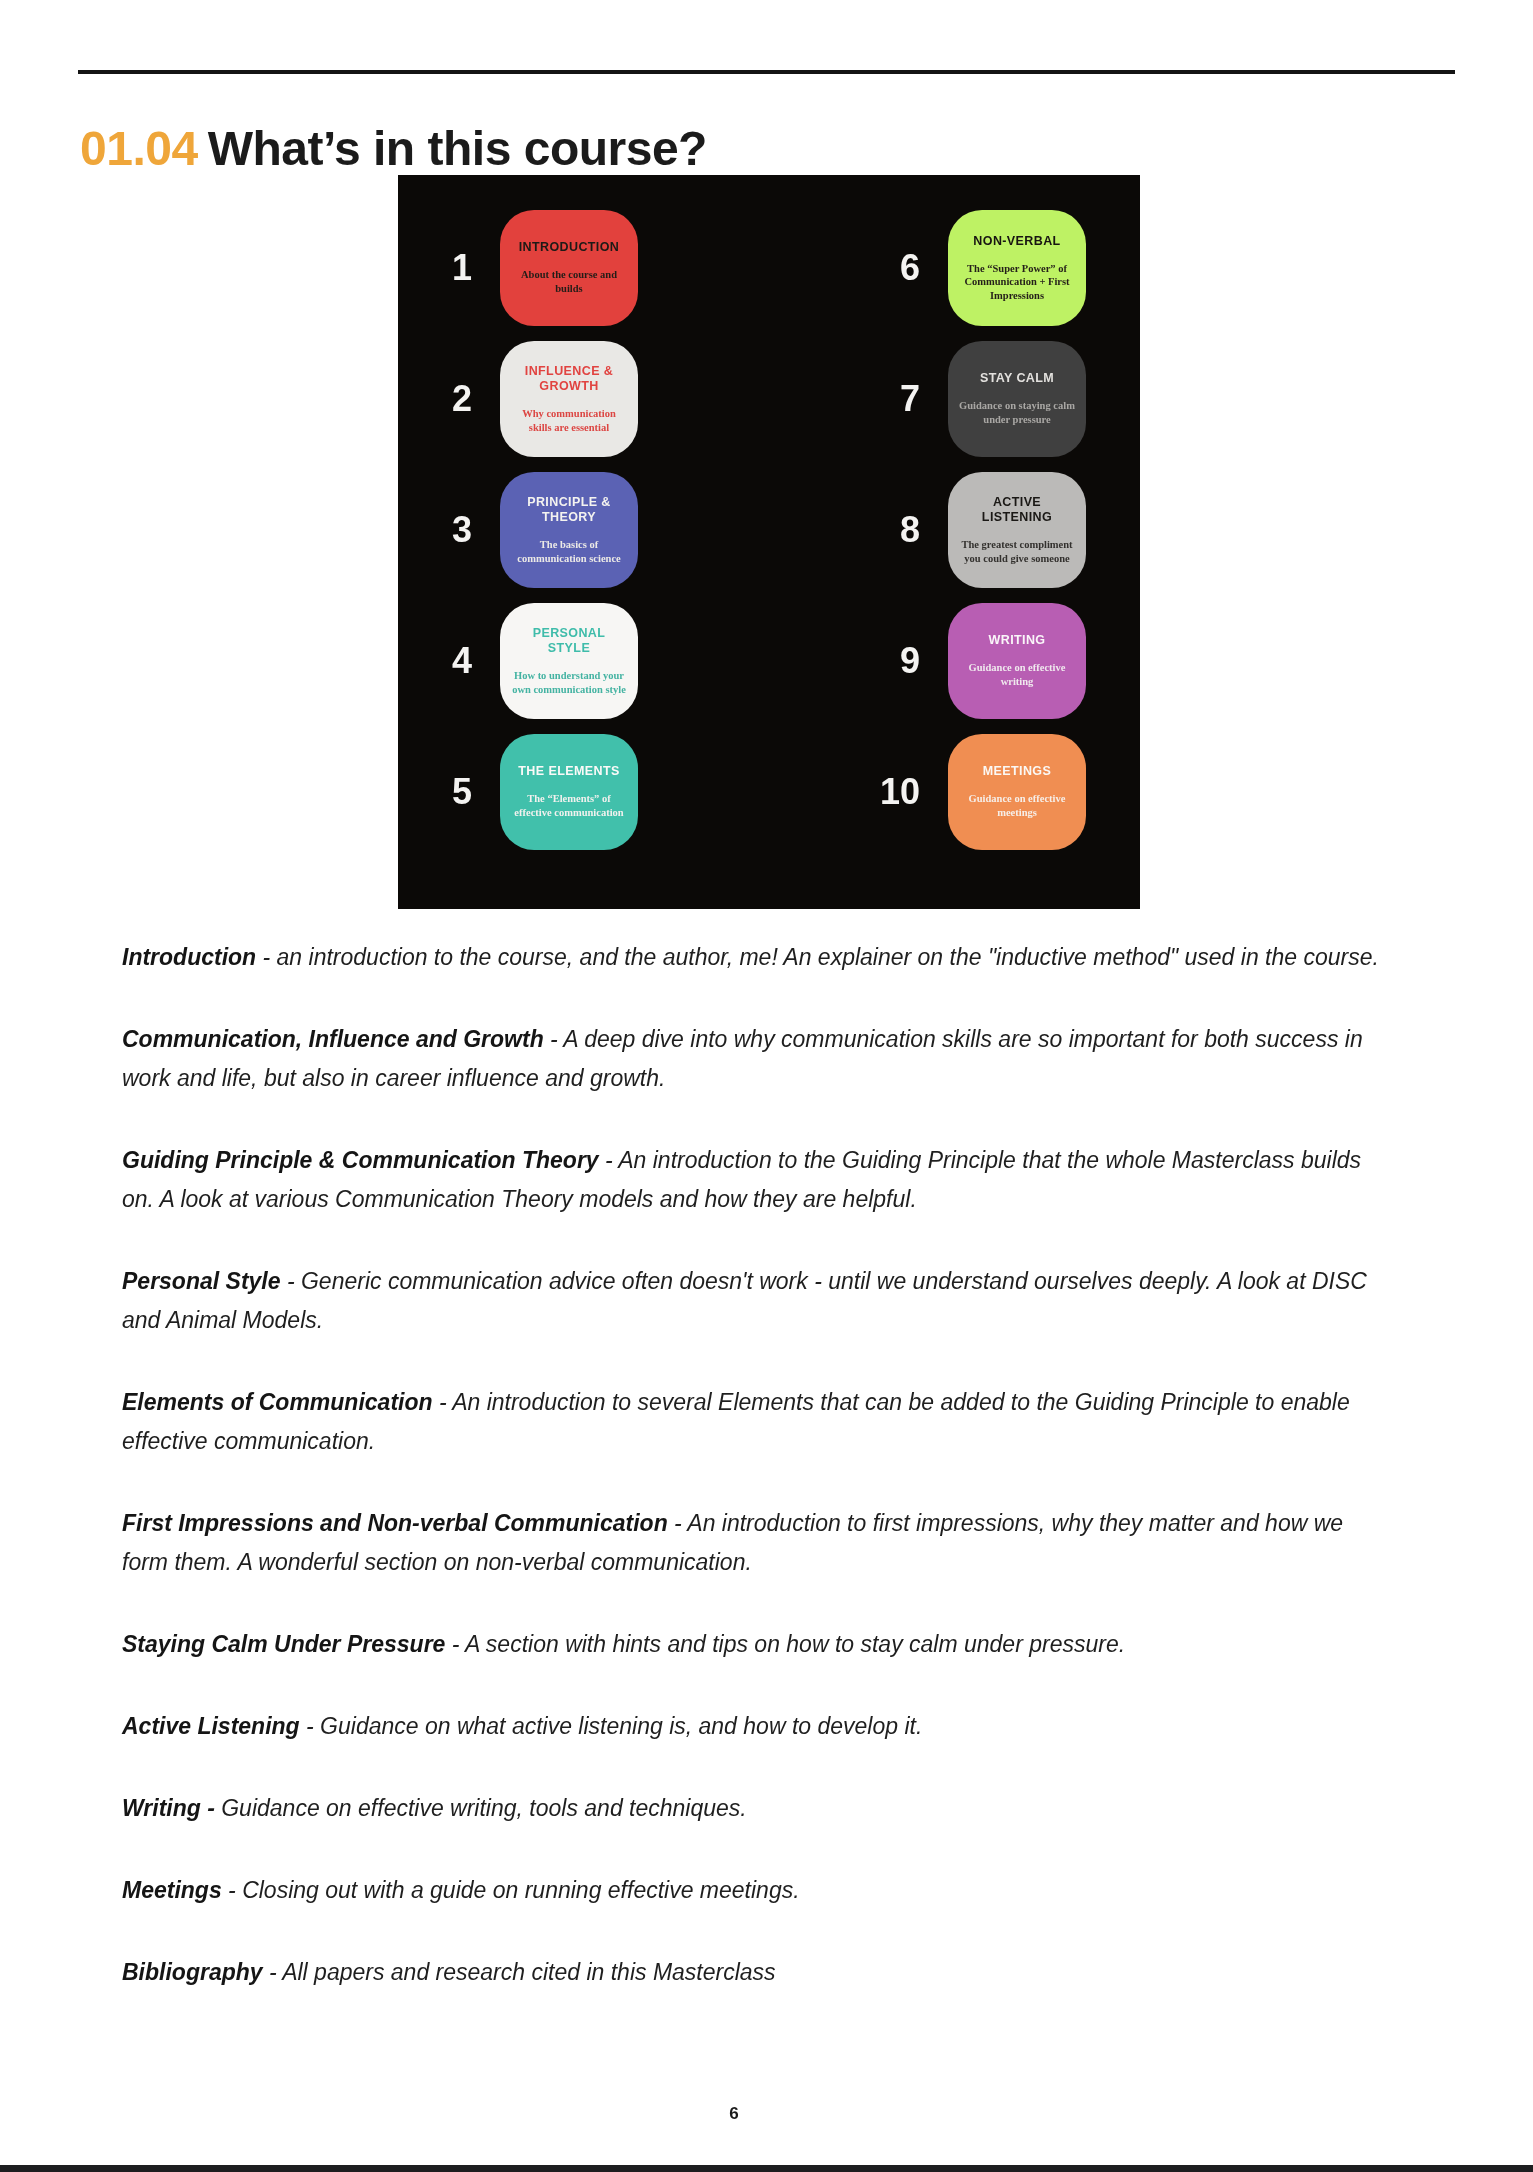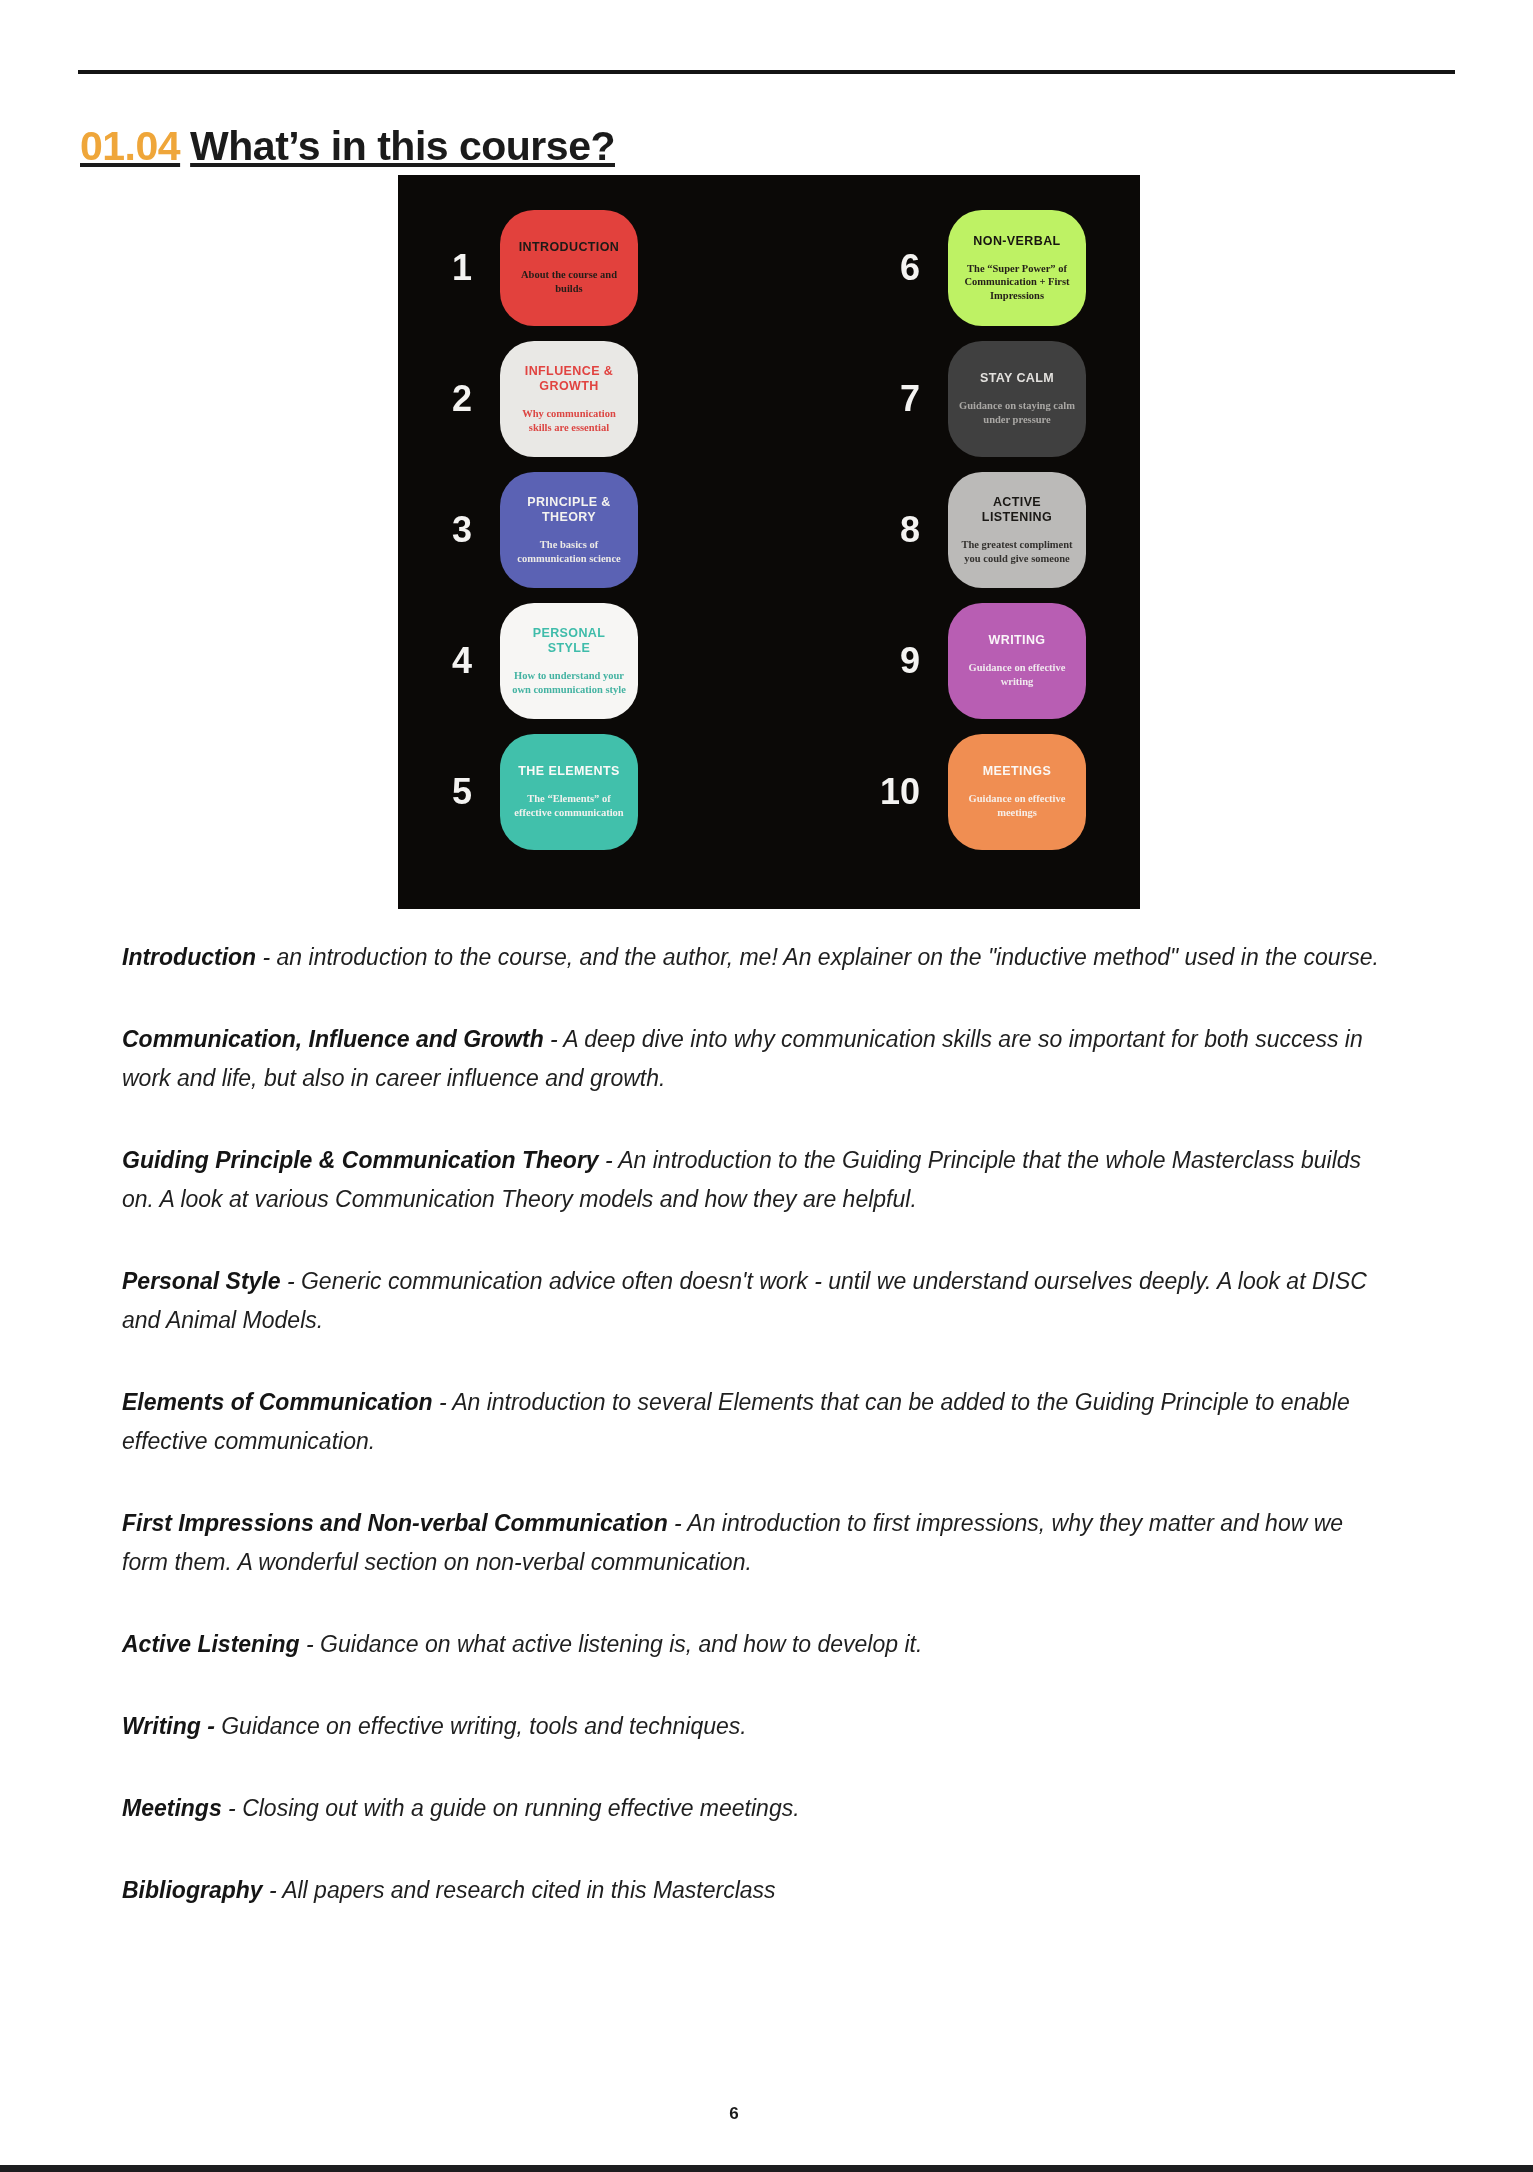--- a/index.html
+++ b/index.html
@@ -8,23 +8,23 @@
     width:1533px;height:2172px;
     background:#ffffff;
     font-family:"Liberation Sans", sans-serif;
     overflow:hidden;
   }
   .top-rule{
     position:absolute;left:78px;right:78px;top:70px;
     height:4px;background:#141414;
   }
   .headline{
-    position:absolute;left:80px;top:96px;
-    font-size:41px;font-weight:700;letter-spacing:-0.5px;
-    color:#1b1b1b;white-space:nowrap;text-decoration:underline;
+    position:absolute;left:80px;top:89px;
+    font-size:48px;font-weight:700;letter-spacing:-0.5px;
+    color:#1b1b1b;white-space:nowrap;
   }
   .headline .sec-num{font-weight:700;margin-right:10px;}
   
   .course-map{
     position:absolute;left:398px;top:175px;
     width:742px;height:734px;
     background:#0b0907;
   }
   .map-col{position:absolute;top:35px;display:flex;flex-direction:column;gap:15px;}
   .map-col.col1{left:18px;}
@@ -155,20 +155,21 @@
 
   </div>
 
   <div class="descriptions">
     <p><span class="term">Introduction</span><span> - an introduction to the course, and the author, me! An explainer on the "inductive method" used in the course.</span></p>
     <p><span class="term">Communication, Influence and Growth</span><span> - A deep dive into why communication skills are so important for both success in work and life, but also in career influence and growth.</span></p>
     <p><span class="term">Guiding Principle &amp; Communication Theory</span><span> - An introduction to the Guiding Principle that the whole Masterclass builds on. A look at various Communication Theory models and how they are helpful.</span></p>
     <p><span class="term">Personal Style</span><span> - Generic communication advice often doesn't work - until we understand ourselves deeply. A look at DISC and Animal Models.</span></p>
     <p><span class="term">Elements of Communication</span><span> - An introduction to several Elements that can be added to the Guiding Principle to enable effective communication.</span></p>
     <p><span class="term">First Impressions and Non-verbal Communication</span><span> - An introduction to first impressions, why they matter and how we form them. A wonderful section on non-verbal communication.</span></p>
+    <p><span class="term">Staying Calm Under Pressure</span><span> - A section with hints and tips on how to stay calm under pressure.</span></p>
     <p><span class="term">Active Listening</span><span> - Guidance on what active listening is, and how to develop it.</span></p>
     <p><span class="term">Writing -</span><span> Guidance on effective writing, tools and techniques.</span></p>
     <p><span class="term">Meetings</span><span> - Closing out with a guide on running effective meetings.</span></p>
     <p><span class="term">Bibliography</span><span> - All papers and research cited in this Masterclass</span></p>
   </div>
 
   <div class="page-number">6</div>
 
   <div class="bottom-bar"></div>
 

